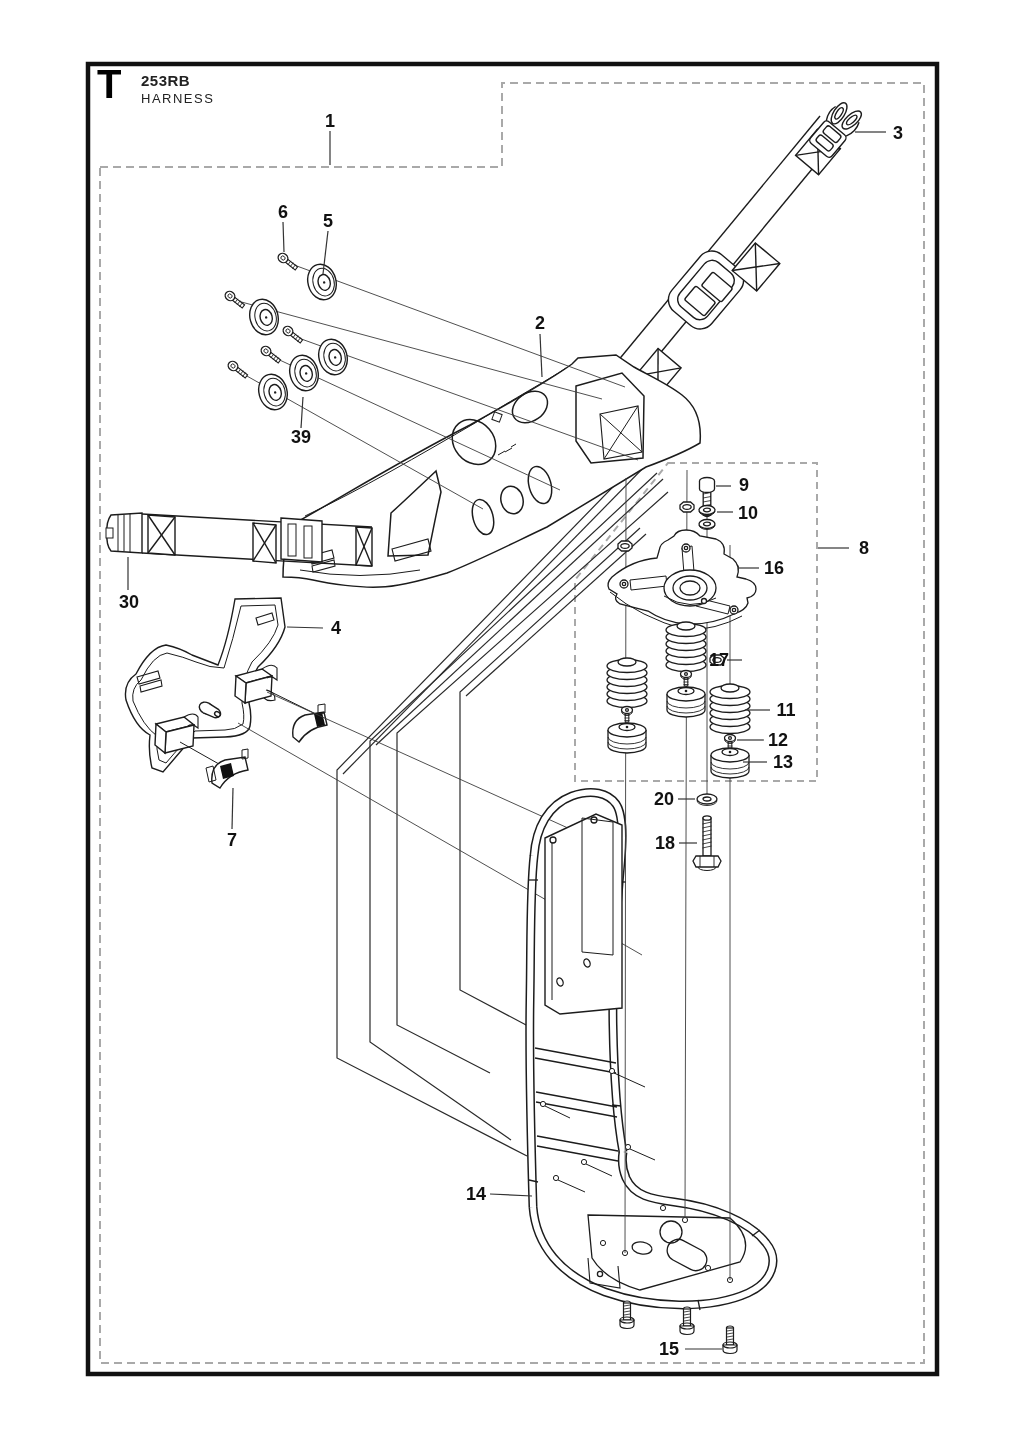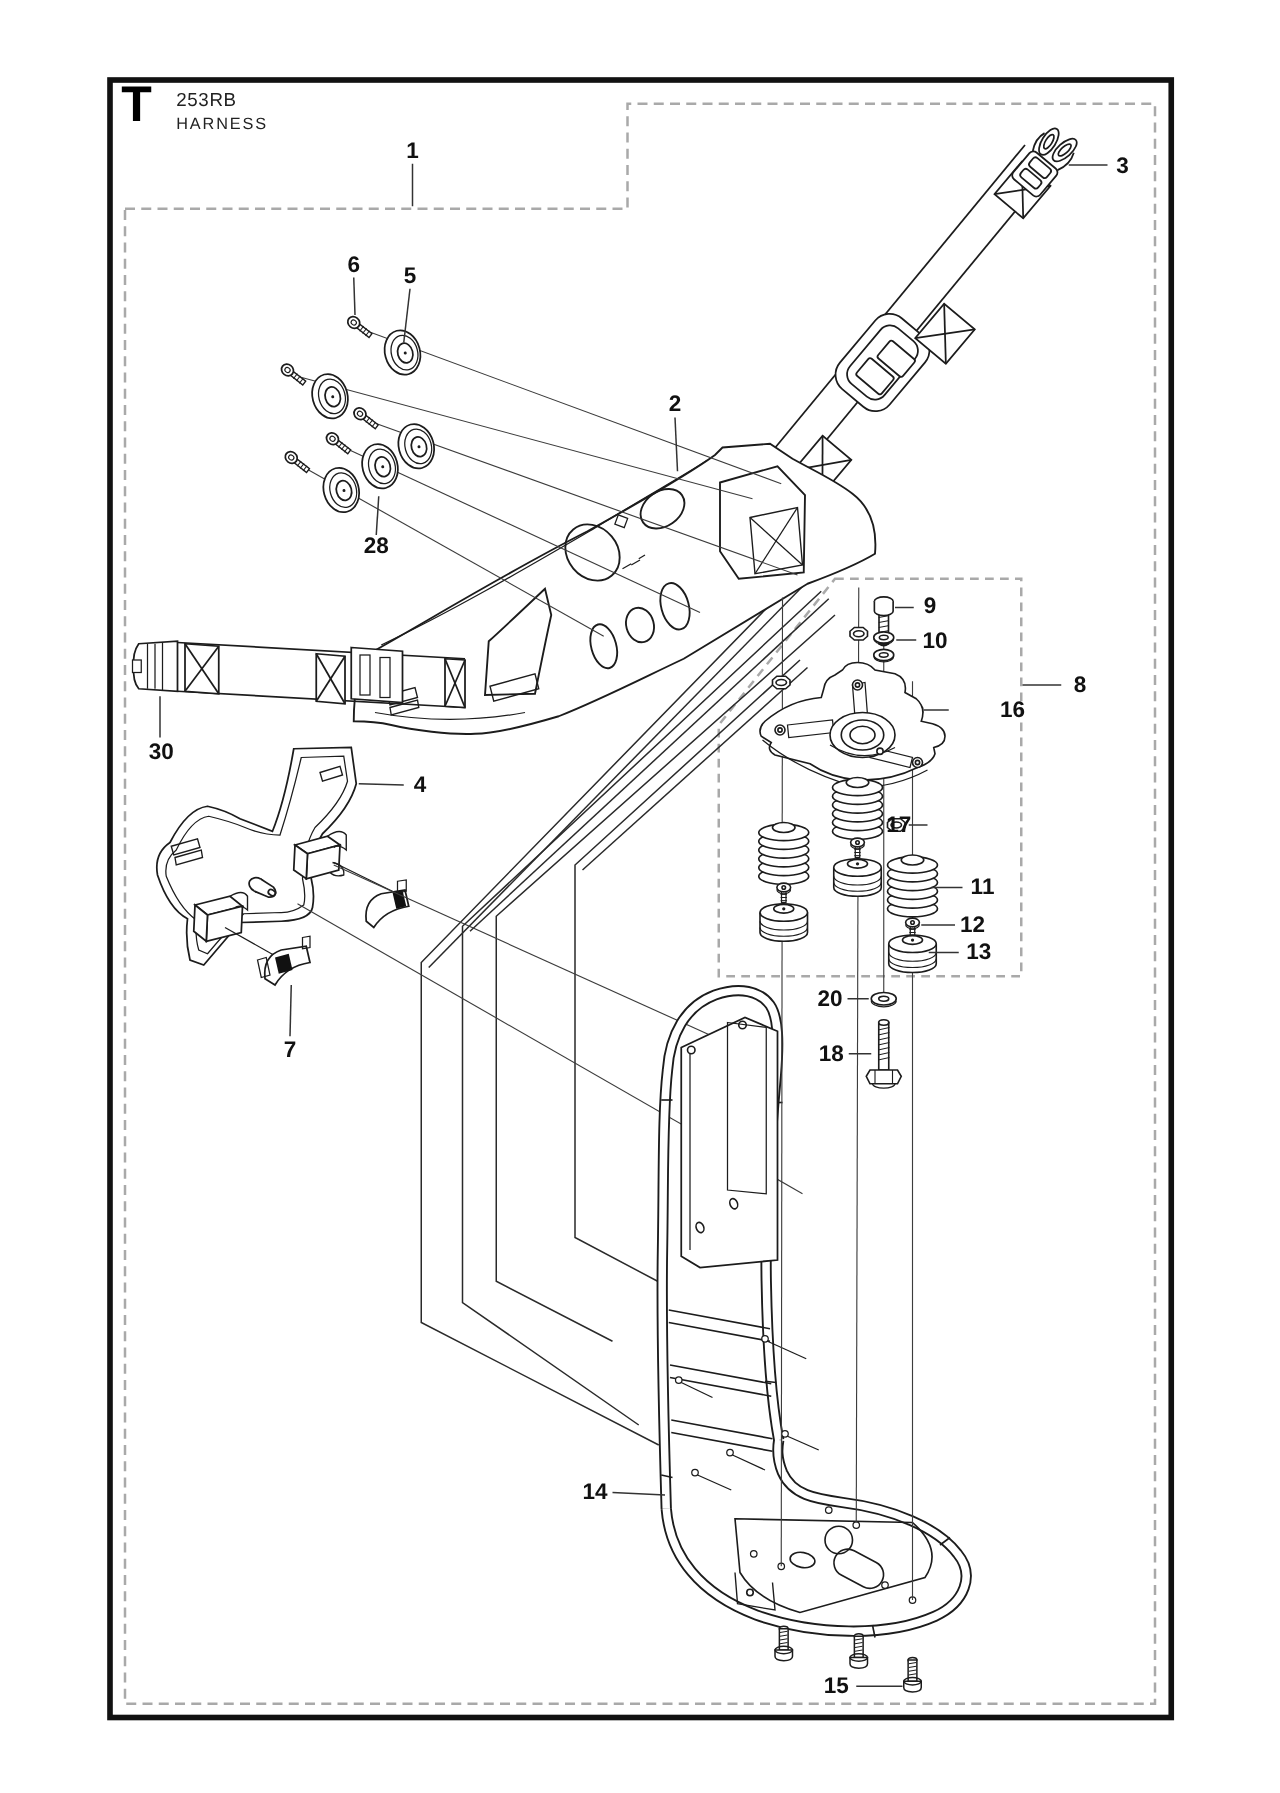--- a/index.html
+++ b/index.html
@@ -2,21 +2,21 @@
 <html><head>
 <meta charset="utf-8">
 <style>
   html,body{margin:0;padding:0;background:#e8e8e8;}
   #page{position:relative;width:1024px;height:1434px;background:#ffffff;
         font-family:"Liberation Sans", sans-serif;overflow:hidden;}
   #art{position:absolute;left:0;top:0;}
   .plabel{position:absolute;transform:translate(-50%,-50%);
           font-weight:bold;font-size:18px;color:#111;white-space:nowrap;}
   #sheet-letter{position:absolute;left:97px;top:64px;font-weight:bold;font-size:40px;color:#000;line-height:1;}
-  #model{position:absolute;left:141px;top:72px;font-size:15px;font-weight:400;color:#222;letter-spacing:.5px;}
+  #model{position:absolute;left:141px;top:72px;font-size:15px;font-weight:700;color:#222;letter-spacing:.5px;}
   #section{position:absolute;left:141px;top:91px;font-size:13px;font-weight:500;color:#222;letter-spacing:1.5px;}
 </style>
 </head>
 <body>
 
 <div id="page">
 
 <svg id="art" width="1024" height="1434" viewBox="0 0 1024 1434" xmlns="http://www.w3.org/2000/svg">
 
   <rect x="88" y="64" width="849" height="1310" fill="none" stroke="#111" stroke-width="4.5"></rect>
@@ -479,19 +479,19 @@
   <div class="plabel" style="left:283px;top:212px">6</div>
   <div class="plabel" style="left:232px;top:840px">7</div>
   <div class="plabel" style="left:864px;top:548px">8</div>
   <div class="plabel" style="left:744px;top:485px">9</div>
   <div class="plabel" style="left:748px;top:513px">10</div>
   <div class="plabel" style="left:786px;top:710px">11</div>
   <div class="plabel" style="left:778px;top:740px">12</div>
   <div class="plabel" style="left:783px;top:762px">13</div>
   <div class="plabel" style="left:476px;top:1194px">14</div>
   <div class="plabel" style="left:669px;top:1349px">15</div>
-  <div class="plabel" style="left:810px;top:568px">16</div>
+  <div class="plabel" style="left:774px;top:568px">16</div>
   <div class="plabel" style="left:719px;top:660px">17</div>
   <div class="plabel" style="left:665px;top:843px">18</div>
   <div class="plabel" style="left:664px;top:799px">20</div>
   <div class="plabel" style="left:129px;top:602px">30</div>
-  <div class="plabel" style="left:301px;top:437px">28</div>
+  <div class="plabel" style="left:301px;top:437px">39</div>
 </div>
 
 </body></html>

